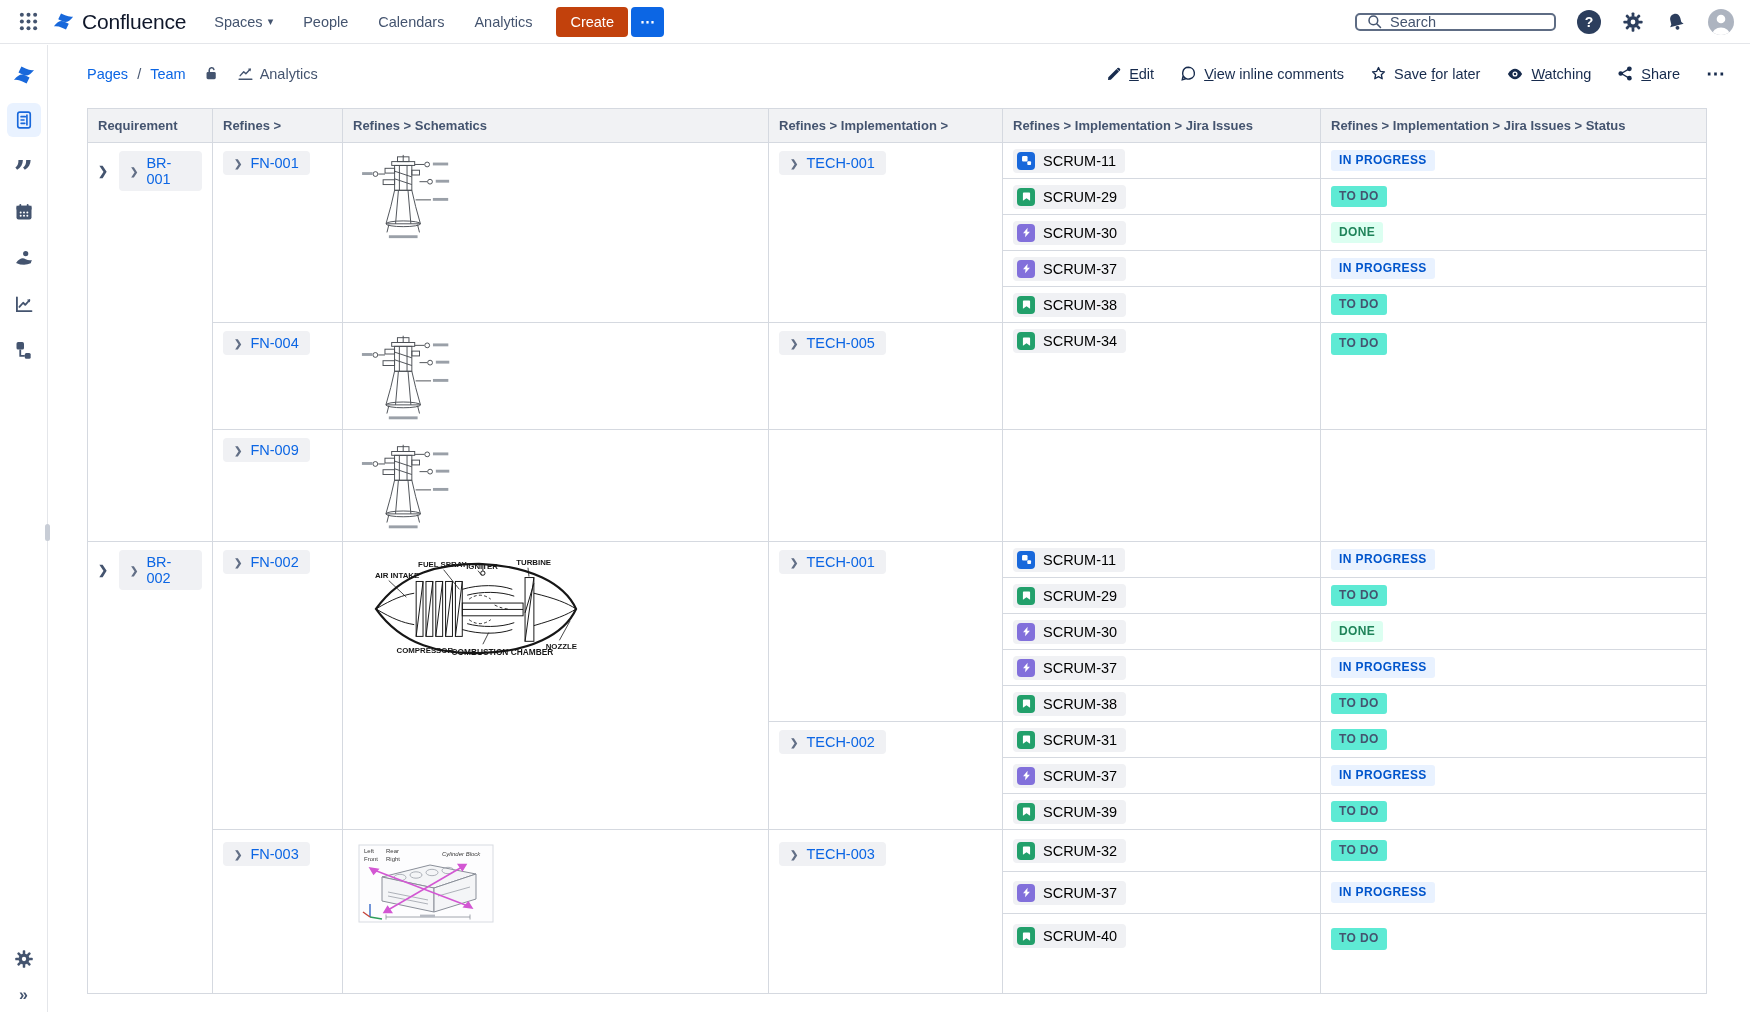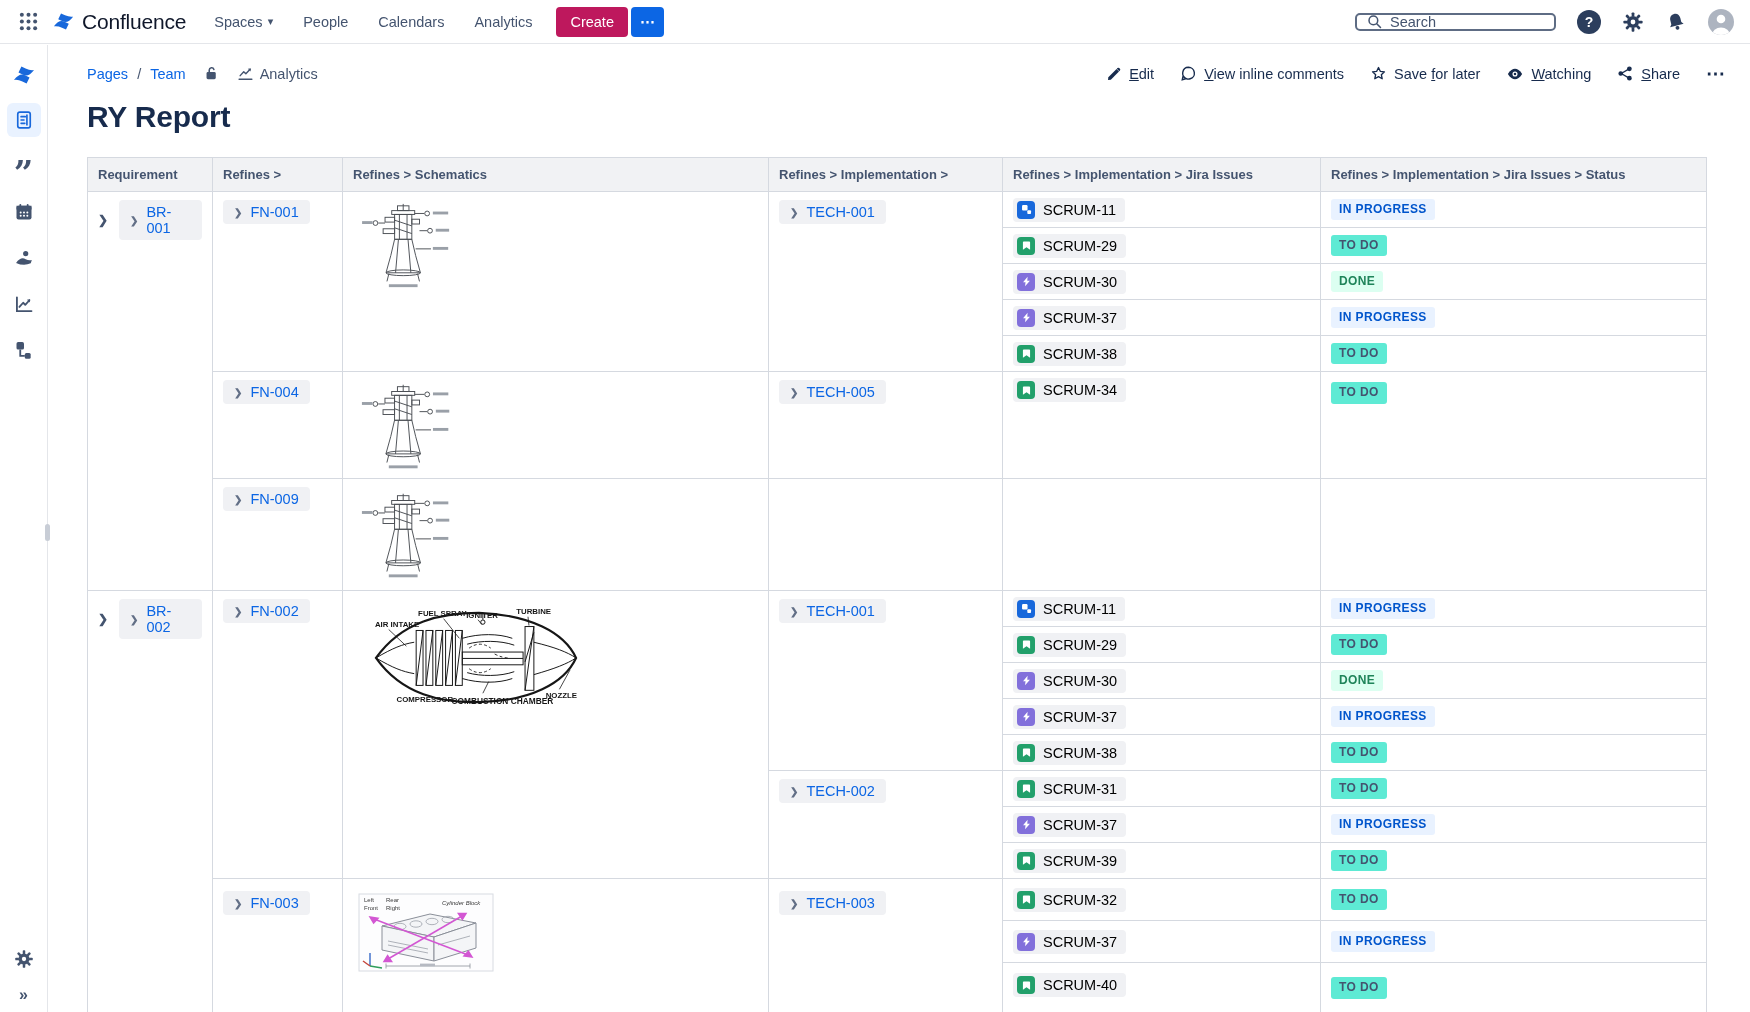--- a/index.html
+++ b/index.html
@@ -9,21 +9,21 @@
   
   .topnav { height:44px; display:flex; align-items:center; padding:0 16px 0 14px;
     border-bottom:1px solid #E4E6EA; background:#fff; position:relative; z-index:5; }
   .appswitch { width:28px; height:28px; display:flex; align-items:center; justify-content:center; border-radius:4px; cursor:pointer; }
   .brand { display:flex; align-items:center; gap:7px; margin-left:10px; cursor:pointer; }
   .brand-word { font-size:21px; font-weight:400; color:#0f172a; letter-spacing:-0.2px; }
   .navitems { display:flex; align-items:center; gap:30px; margin-left:28px; }
   .navitem { font-size:14.5px; color:#44546F; font-weight:500; cursor:pointer; display:flex; align-items:center; gap:5px; }
   .caret { font-size:11px; color:#44546F; }
   .createwrap { display:flex; gap:3px; margin-left:24px; }
-  .btn-create { background:#be185d; color:#fff; border:none; font-size:14.5px; font-weight:500;
+  .btn-create { background:#c2410c; color:#fff; border:none; font-size:14.5px; font-weight:500;
     padding:7px 14px; border-radius:4px; cursor:pointer; font-family:inherit; }
   .btn-create-more { background:#0C66E4; color:#fff; border:none; font-size:15px; font-weight:700;
     padding:7px 9px; border-radius:4px; cursor:pointer; line-height:1; }
   .nav-right { margin-left:auto; display:flex; align-items:center; gap:21px; }
   .searchbox { display:flex; align-items:center; gap:8px; width:201px; height:18px;
     border:2px solid #5E6C84; border-radius:5px; padding:0 10px; background:#fff; }
   .searchbox input { border:none; outline:none; font-size:14.5px; color:#44546F; width:140px;
     font-family:inherit; background:transparent; }
   .searchbox input::placeholder { color:#44546F; }
   .icon-help { width:24px; height:24px; border-radius:50%; background:#2C3E5D; color:#fff;
@@ -380,21 +380,20 @@
                 <circle cx="17.5" cy="5.4" r="2.4"></circle>
                 <circle cx="17.5" cy="18.6" r="2.4"></circle>
               </g>
             </svg>
           <span class="lbl"><span class="ak">S</span><span>hare</span></span>
         </span>
         <span class="pact-more">⋯</span>
       </div>
     </div>
 
-    <h1 class="page-title">RY Report</h1>
   </div>
 
   <table class="report">
     <colgroup>
       <col style="width:125px">
         <col style="width:130px">
         <col style="width:426px">
       <col style="width:234px">
         <col style="width:318px">
         <col style="width:386px">

